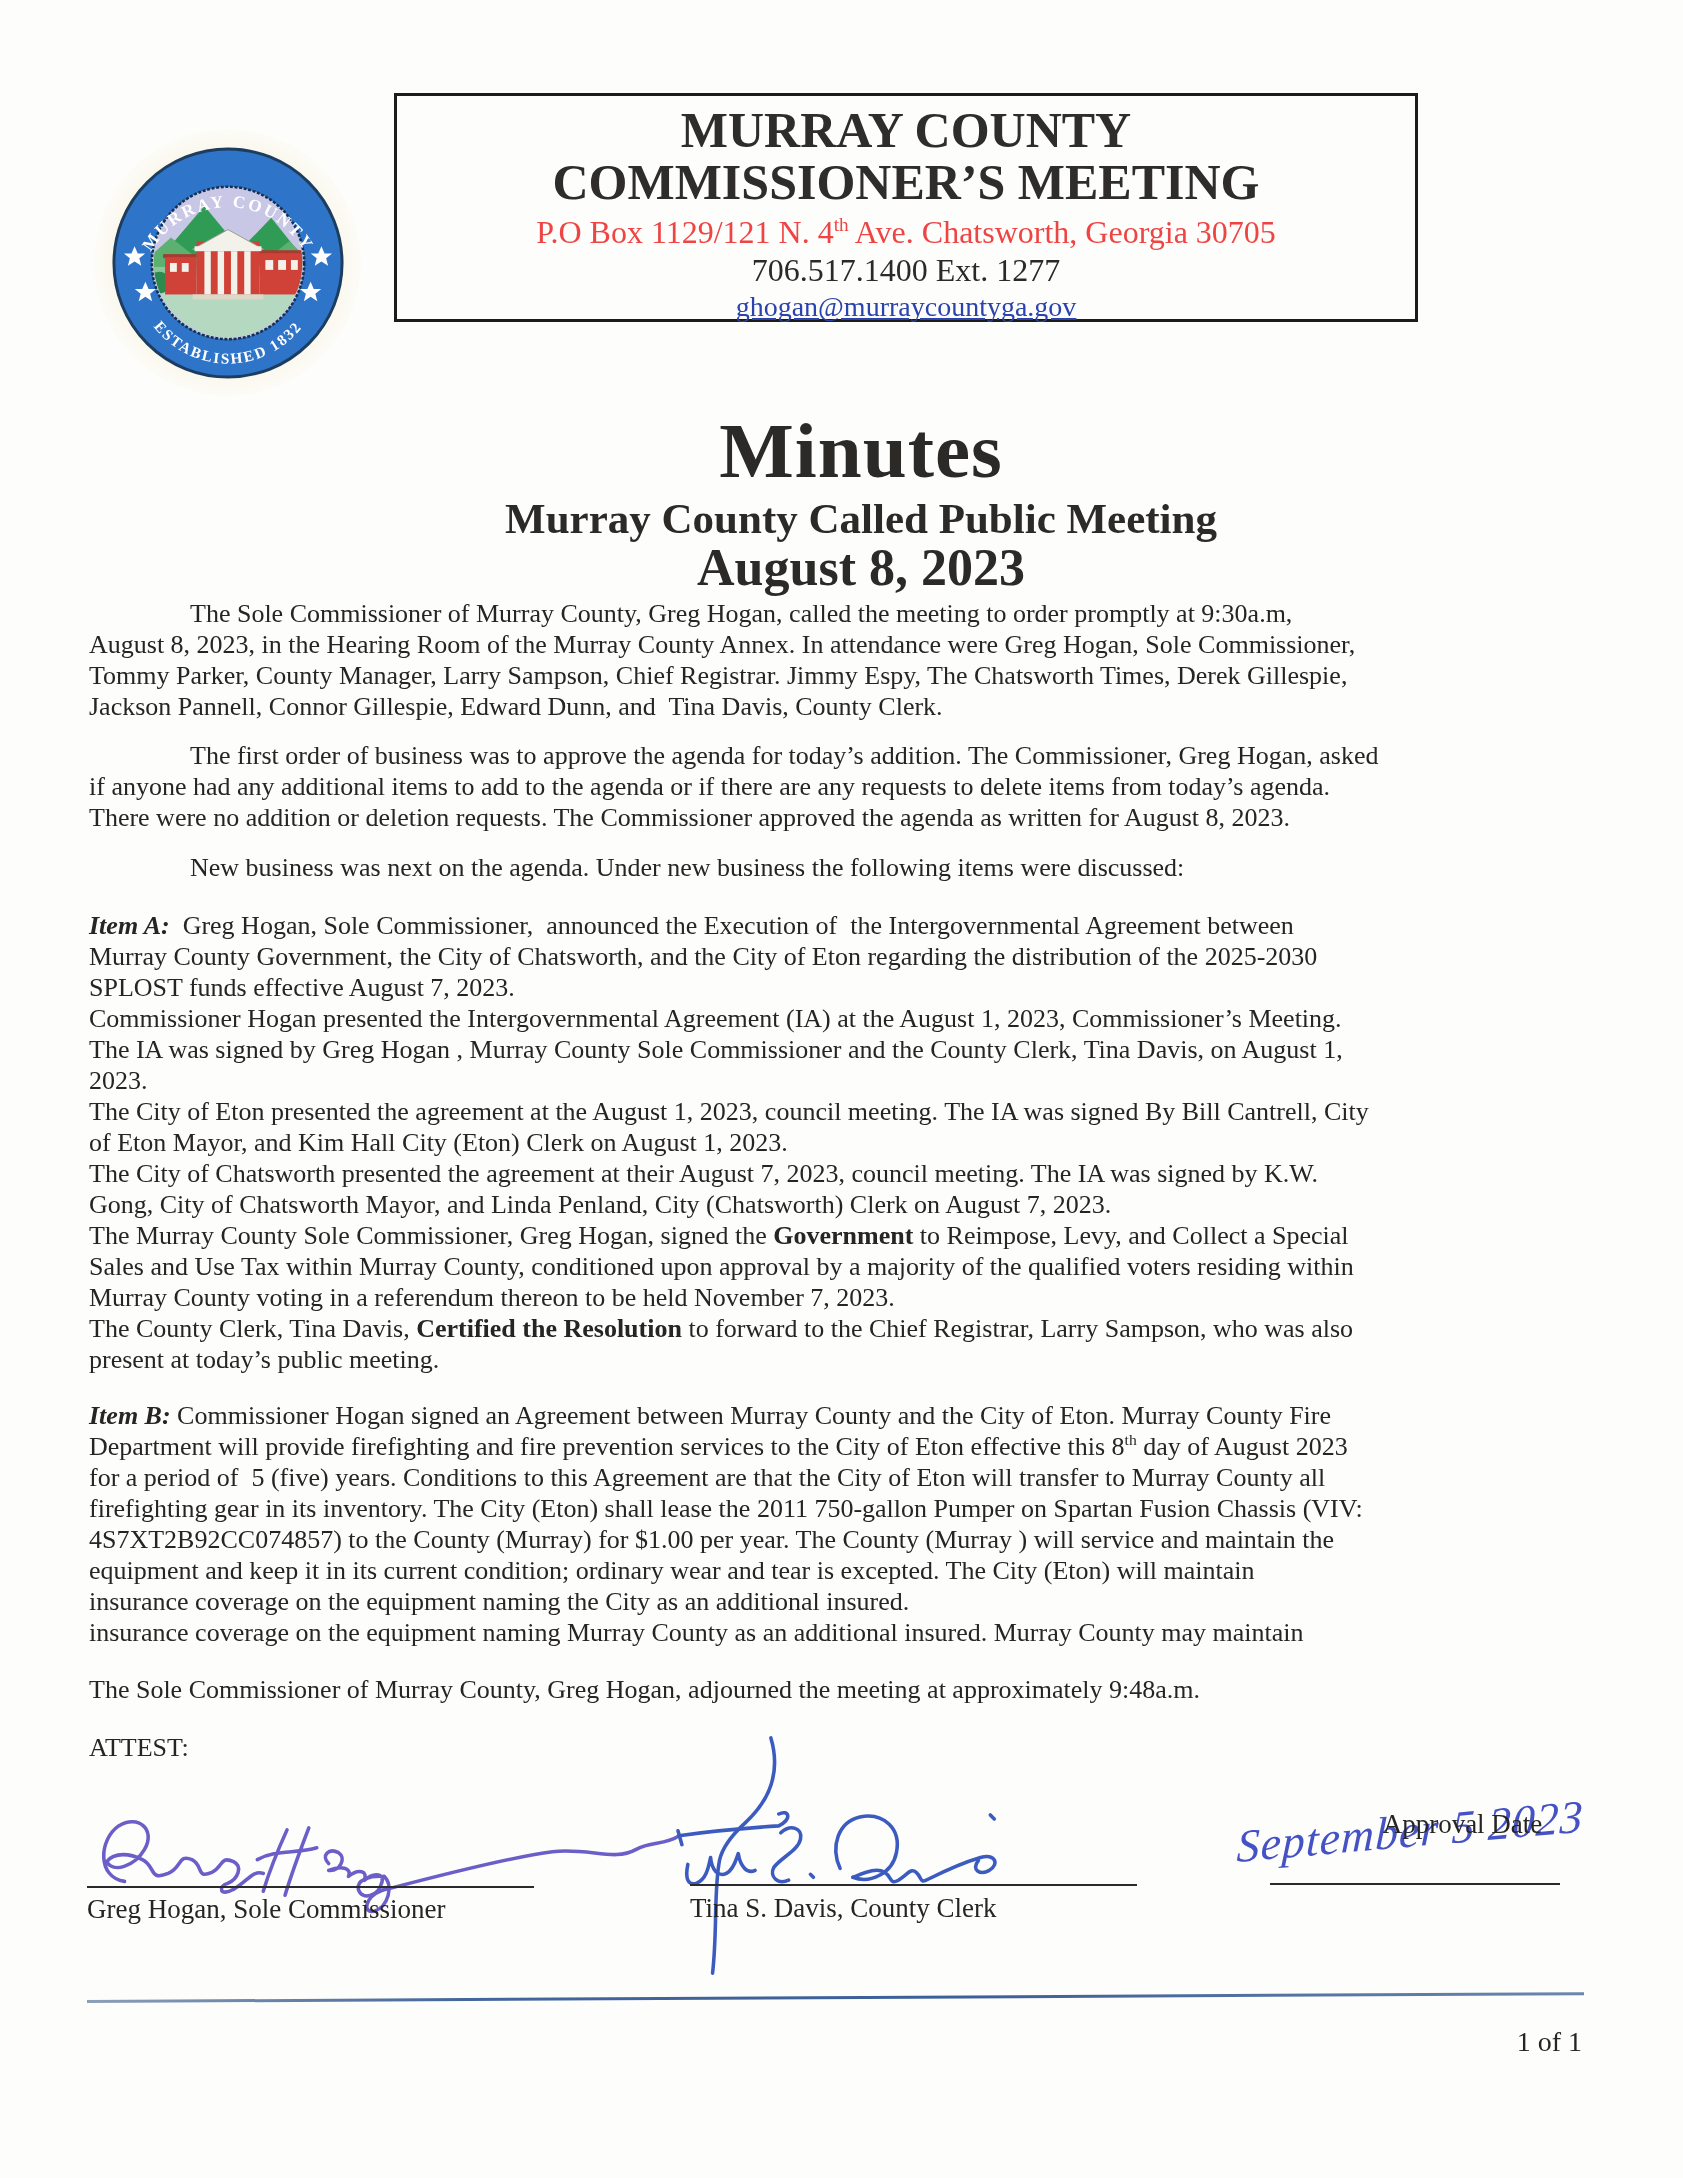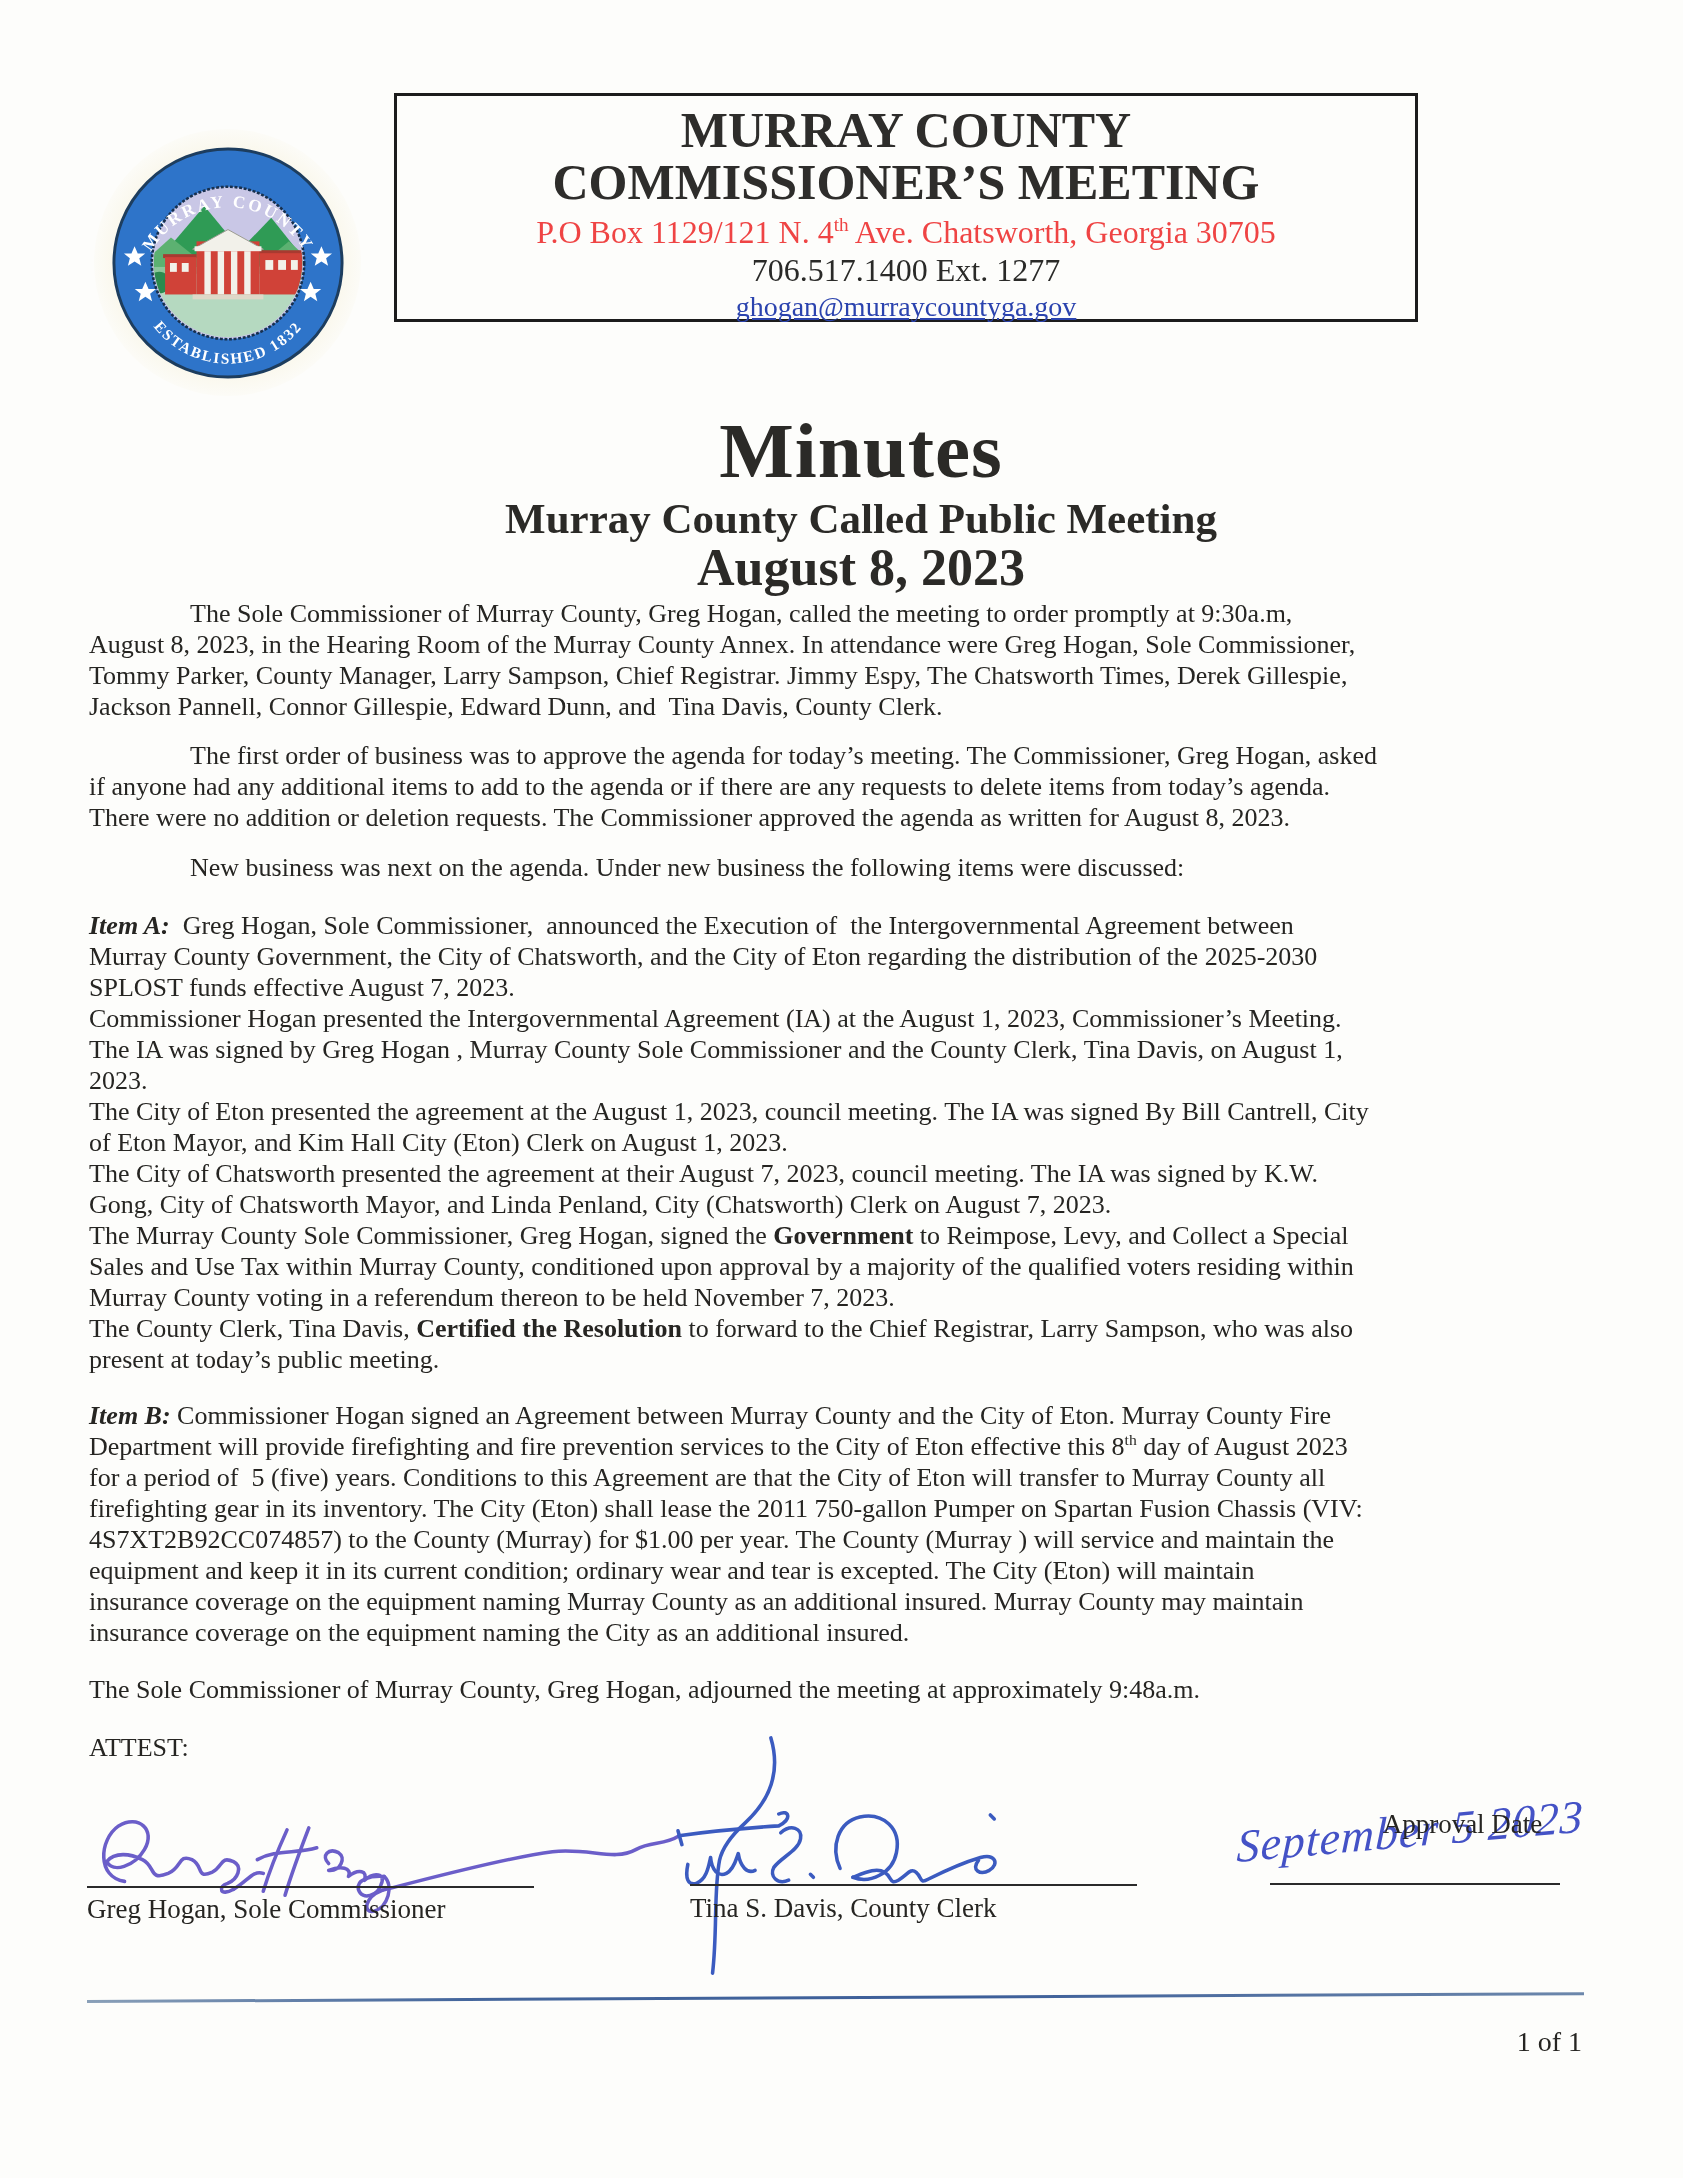--- a/index.html
+++ b/index.html
@@ -140,21 +140,21 @@
   </div>
 
   <div class="body-flow">
     <div class="blk">
         <div class="line" style="padding-left: 101px;"><span>The Sole Commissioner of Murray County, Greg Hogan, called the meeting to order promptly at 9:30a.m,</span></div>
         <div class="line"><span>August 8, 2023, in the Hearing Room of the Murray County Annex. In attendance were Greg Hogan, Sole Commissioner,</span></div>
         <div class="line"><span>Tommy Parker, County Manager, Larry Sampson, Chief Registrar. Jimmy Espy, The Chatsworth Times, Derek Gillespie,</span></div>
         <div class="line"><span>Jackson Pannell, Connor Gillespie, Edward Dunn, and  Tina Davis, County Clerk.</span></div>
       </div>
     <div class="blk blk-p2">
-        <div class="line" style="padding-left: 101px;"><span>The first order of business was to approve the agenda for today’s meeting. The Commissioner, Greg Hogan, asked</span></div>
+        <div class="line" style="padding-left: 101px;"><span>The first order of business was to approve the agenda for today’s addition. The Commissioner, Greg Hogan, asked</span></div>
         <div class="line"><span>if anyone had any additional items to add to the agenda or if there are any requests to delete items from today’s agenda.</span></div>
         <div class="line"><span>There were no addition or deletion requests. The Commissioner approved the agenda as written for August 8, 2023.</span></div>
       </div>
     <div class="blk blk-p3">
         <div class="line" style="padding-left: 101px;"><span>New business was next on the agenda. Under new business the following items were discussed:</span></div>
       </div>
     <div class="blk blk-ia">
         <div class="line"><span style="font-weight: bold; font-style: italic;">Item A:</span><span>  Greg Hogan, Sole Commissioner,  announced the Execution of  the Intergovernmental Agreement between</span></div>
         <div class="line"><span>Murray County Government, the City of Chatsworth, and the City of Eton regarding the distribution of the 2025-2030</span></div>
         <div class="line"><span>SPLOST funds effective August 7, 2023.</span></div>
@@ -171,22 +171,22 @@
         <div class="line"><span>The County Clerk, Tina Davis, </span><span style="font-weight: bold;">Certified the Resolution</span><span> to forward to the Chief Registrar, Larry Sampson, who was also</span></div>
         <div class="line"><span>present at today’s public meeting.</span></div>
       </div>
     <div class="blk blk-ib">
         <div class="line"><span style="font-weight: bold; font-style: italic;">Item B:</span><span> Commissioner Hogan signed an Agreement between Murray County and the City of Eton. Murray County Fire</span></div>
         <div class="line"><span>Department will provide firefighting and fire prevention services to the City of Eton effective this 8</span><span><sup>th</sup></span><span> day of August 2023</span></div>
         <div class="line"><span>for a period of  5 (five) years. Conditions to this Agreement are that the City of Eton will transfer to Murray County all</span></div>
         <div class="line"><span>firefighting gear in its inventory. The City (Eton) shall lease the 2011 750-gallon Pumper on Spartan Fusion Chassis (VIV:</span></div>
         <div class="line"><span>4S7XT2B92CC074857) to the County (Murray) for $1.00 per year. The County (Murray ) will service and maintain the</span></div>
         <div class="line"><span>equipment and keep it in its current condition; ordinary wear and tear is excepted. The City (Eton) will maintain</span></div>
+        <div class="line"><span>insurance coverage on the equipment naming the City as an additional insured.</span></div>
         <div class="line"><span>insurance coverage on the equipment naming Murray County as an additional insured. Murray County may maintain</span></div>
-        <div class="line"><span>insurance coverage on the equipment naming the City as an additional insured.</span></div>
       </div>
     <div class="blk blk-adj">
         <div class="line"><span>The Sole Commissioner of Murray County, Greg Hogan, adjourned the meeting at approximately 9:48a.m.</span></div>
       </div>
     <div class="blk blk-att">
         <div class="line"><span>ATTEST:</span></div>
       </div>
   </div>
 
   <svg class="sig-svg" style="left:79px; top:1810px;" width="634" height="119" viewBox="0 0 640 120">

